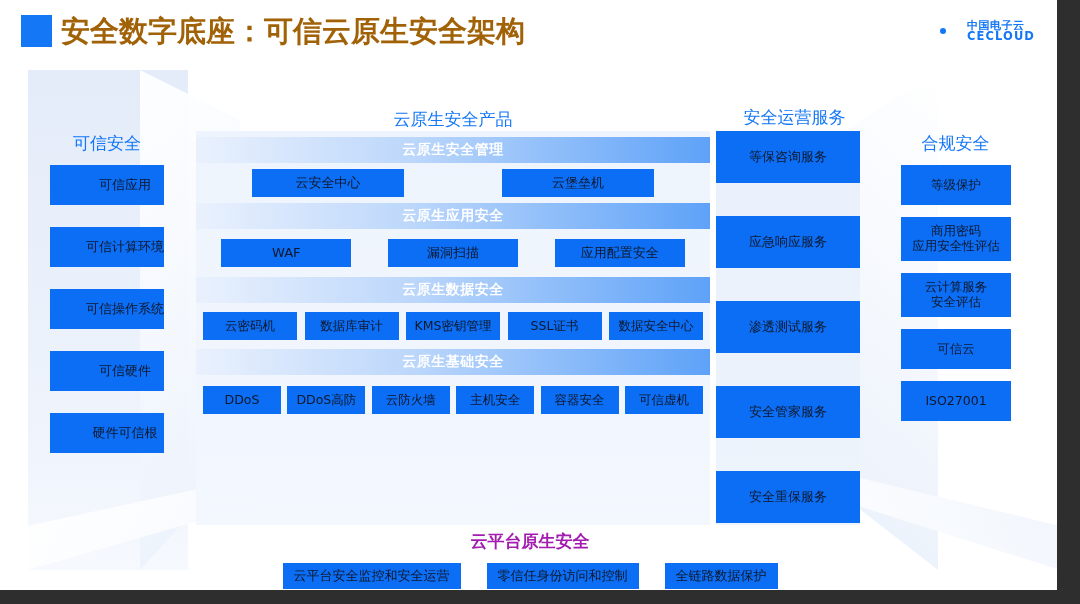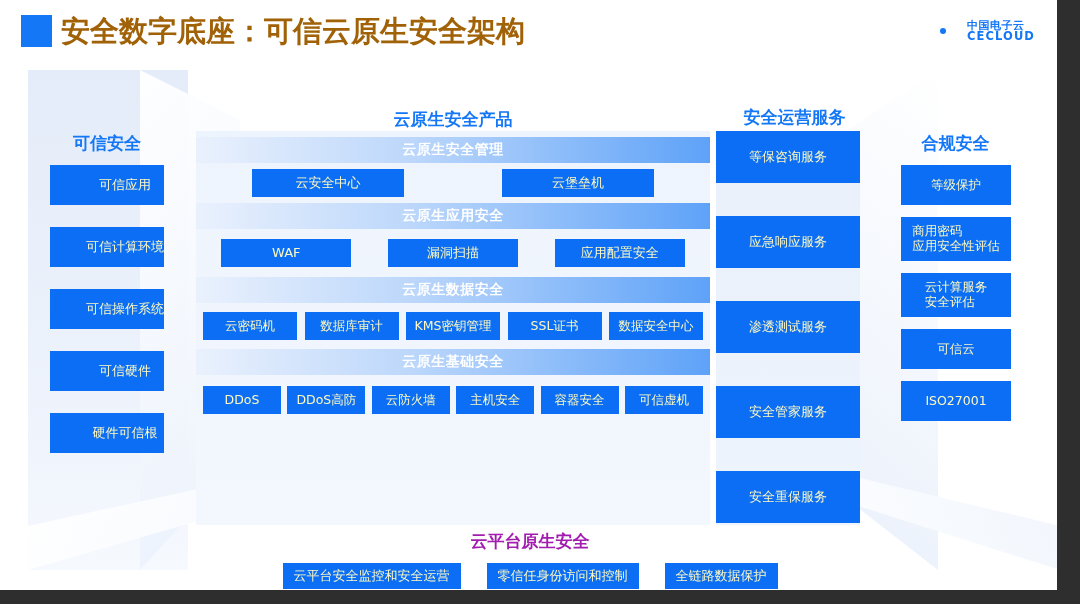--- a/index.html
+++ b/index.html
@@ -80,35 +80,35 @@
   }
   #floor-right {
     left: 760px; top: 392px; width: 300px; height: 116px;
     background: linear-gradient(65deg, #ffffff 0%, #f1f6fd 100%);
     clip-path: polygon(100% 100%, 100% 62%, 0 0, 0 18%);
   }
 
   
   .col-heading {
     position: absolute;
-    font-size: 17px; font-weight: bold; color: #1377f6;
+    font-size: 17px; font-weight: normal; color: #1377f6;
     text-align: center; white-space: nowrap;
   }
   #head-trusted   { left: 42px;  top: 70px;  width: 130px; }
   #head-products  { left: 253px; top: 46px;  width: 400px; }
   #head-ops       { left: 712px; top: 44px;  width: 165px; }
   #head-compliance{ left: 893px; top: 70px;  width: 125px; }
 
   
   .chip {
     background: #0b6ef5;
-    color: #fef9c3;
+    color: #0f172a;
     font-size: 13px;
     display: flex; align-items: center; justify-content: center;
-    text-align: left;
+    text-align: center;
     line-height: 1.18;
     white-space: pre-line;
   }
 
   
   #col-left { position: absolute; left: 50px; top: 103px; width: 114px; }
   #col-left .chip {
     width: 114px; height: 40px; margin-bottom: 22px; padding-left: 36px;
   }
   #col-left .chip:last-child { margin-bottom: 0; }

